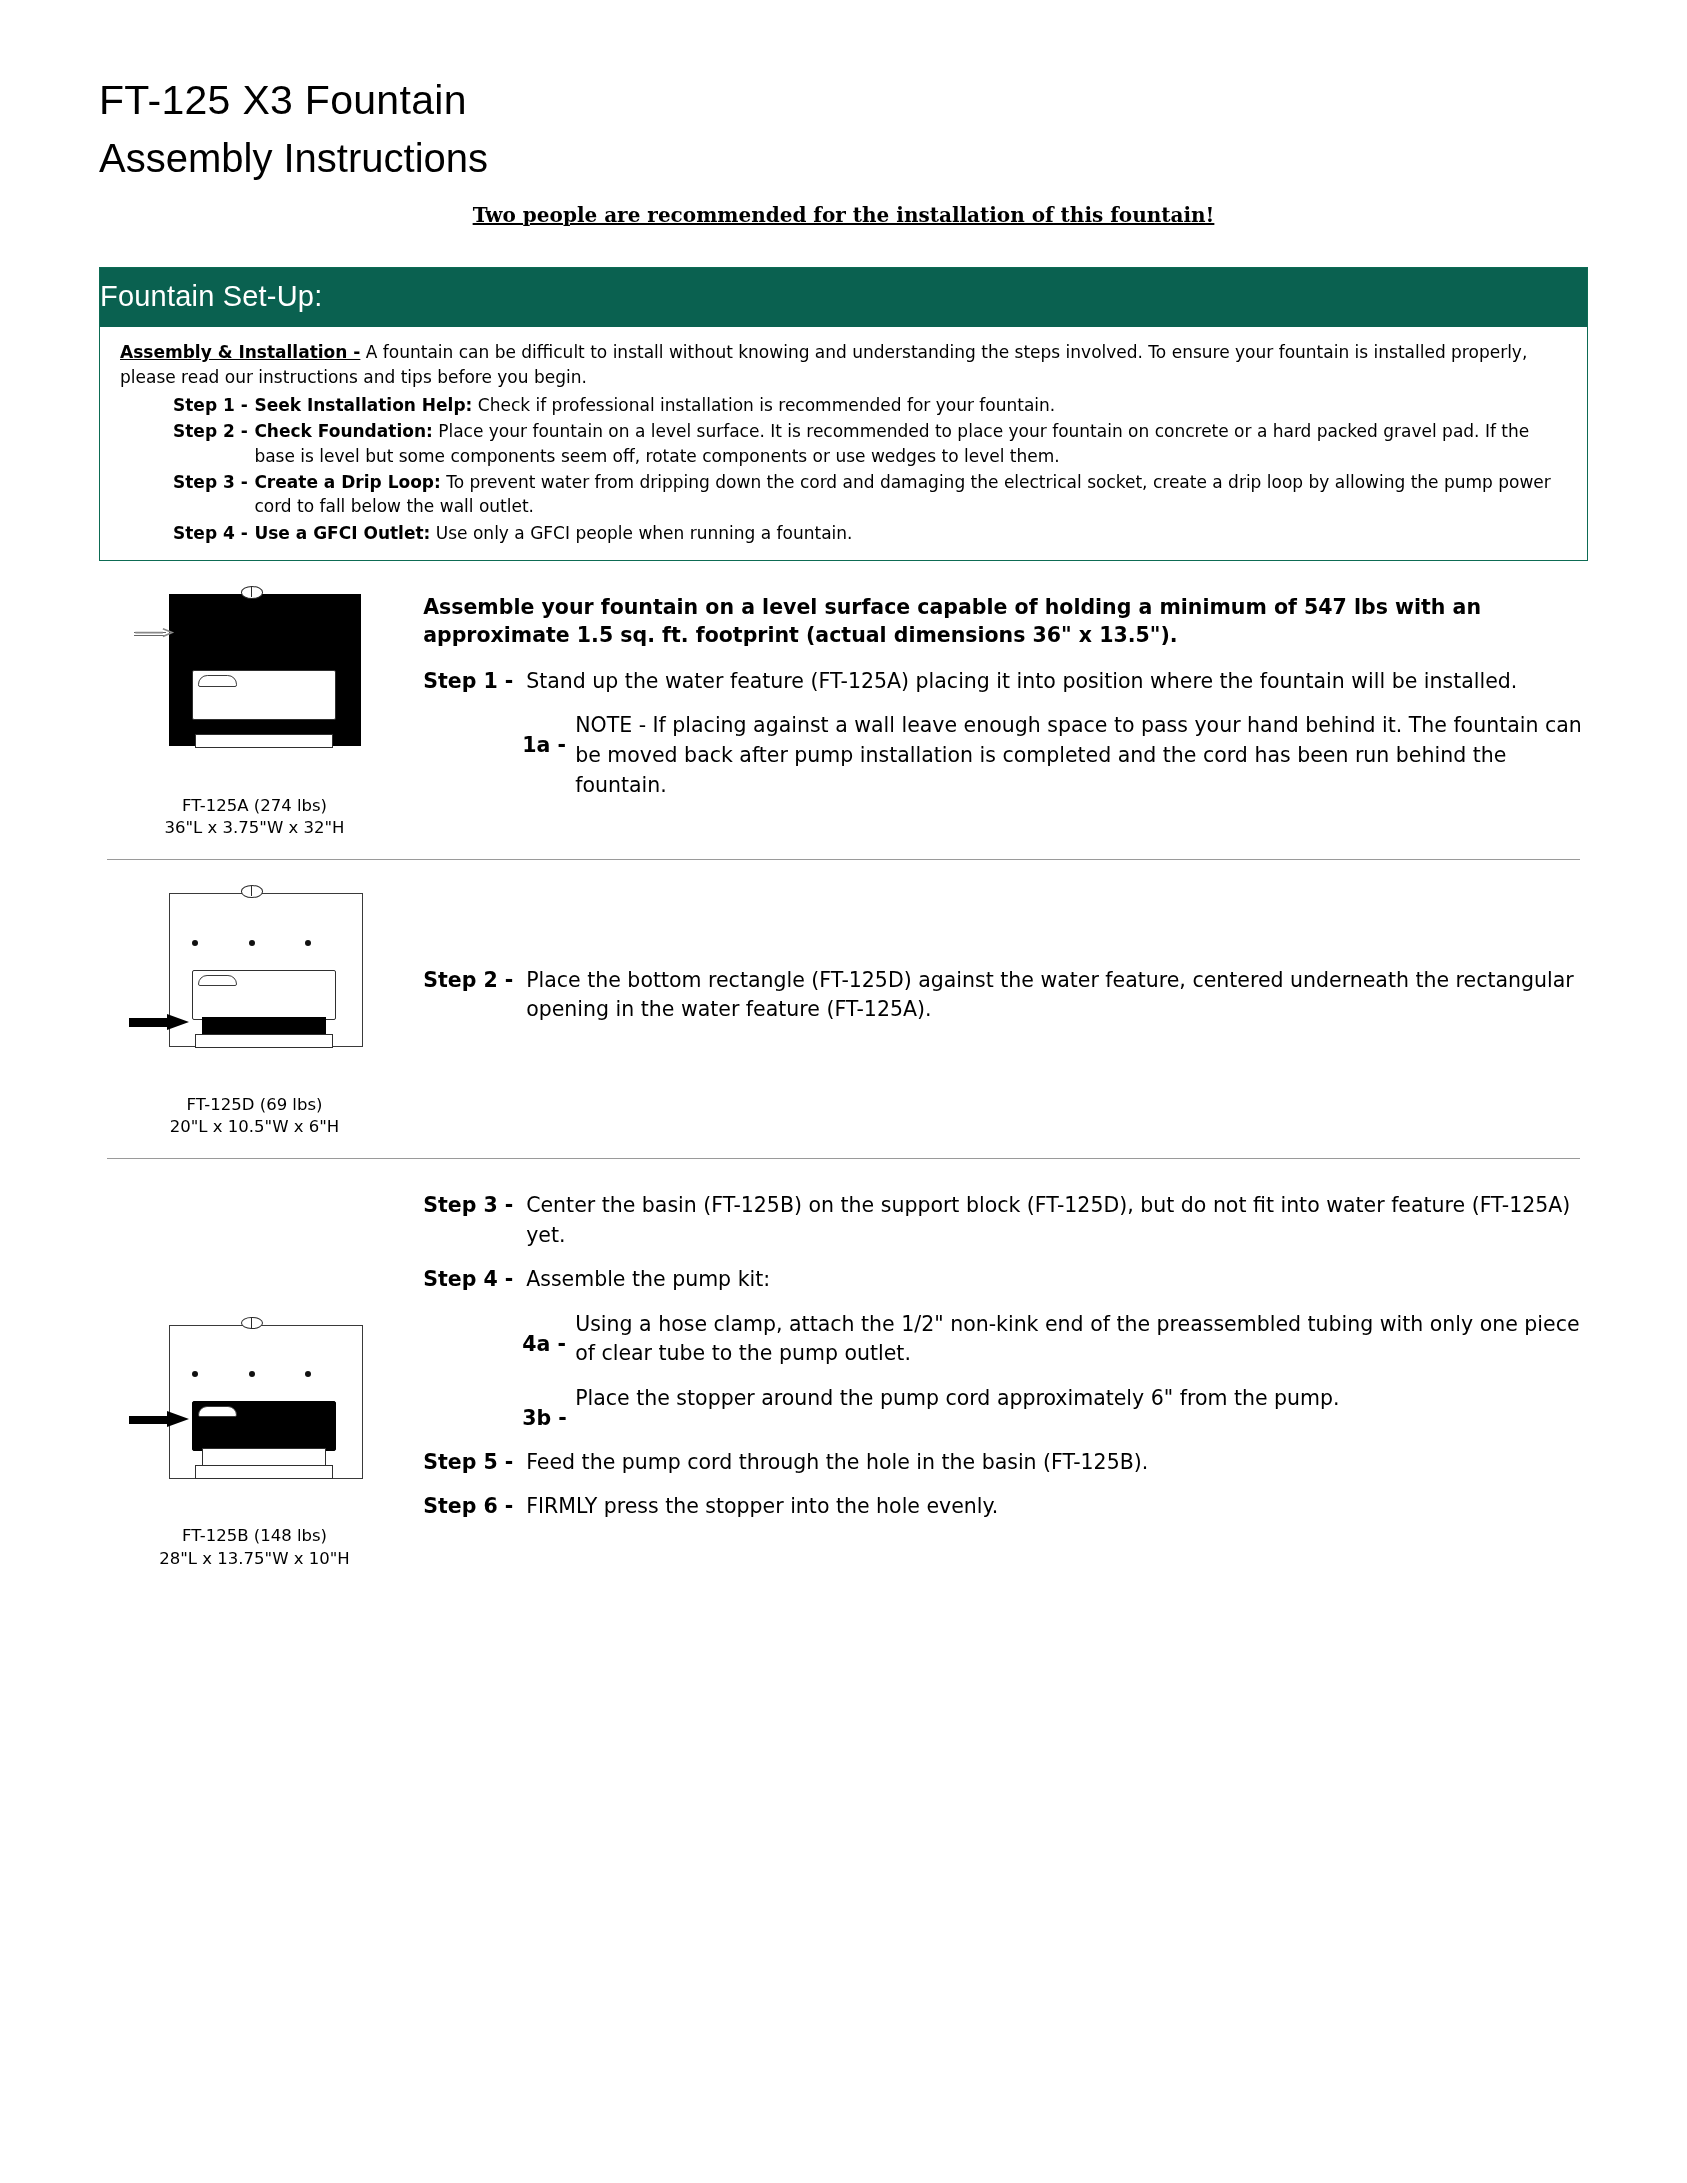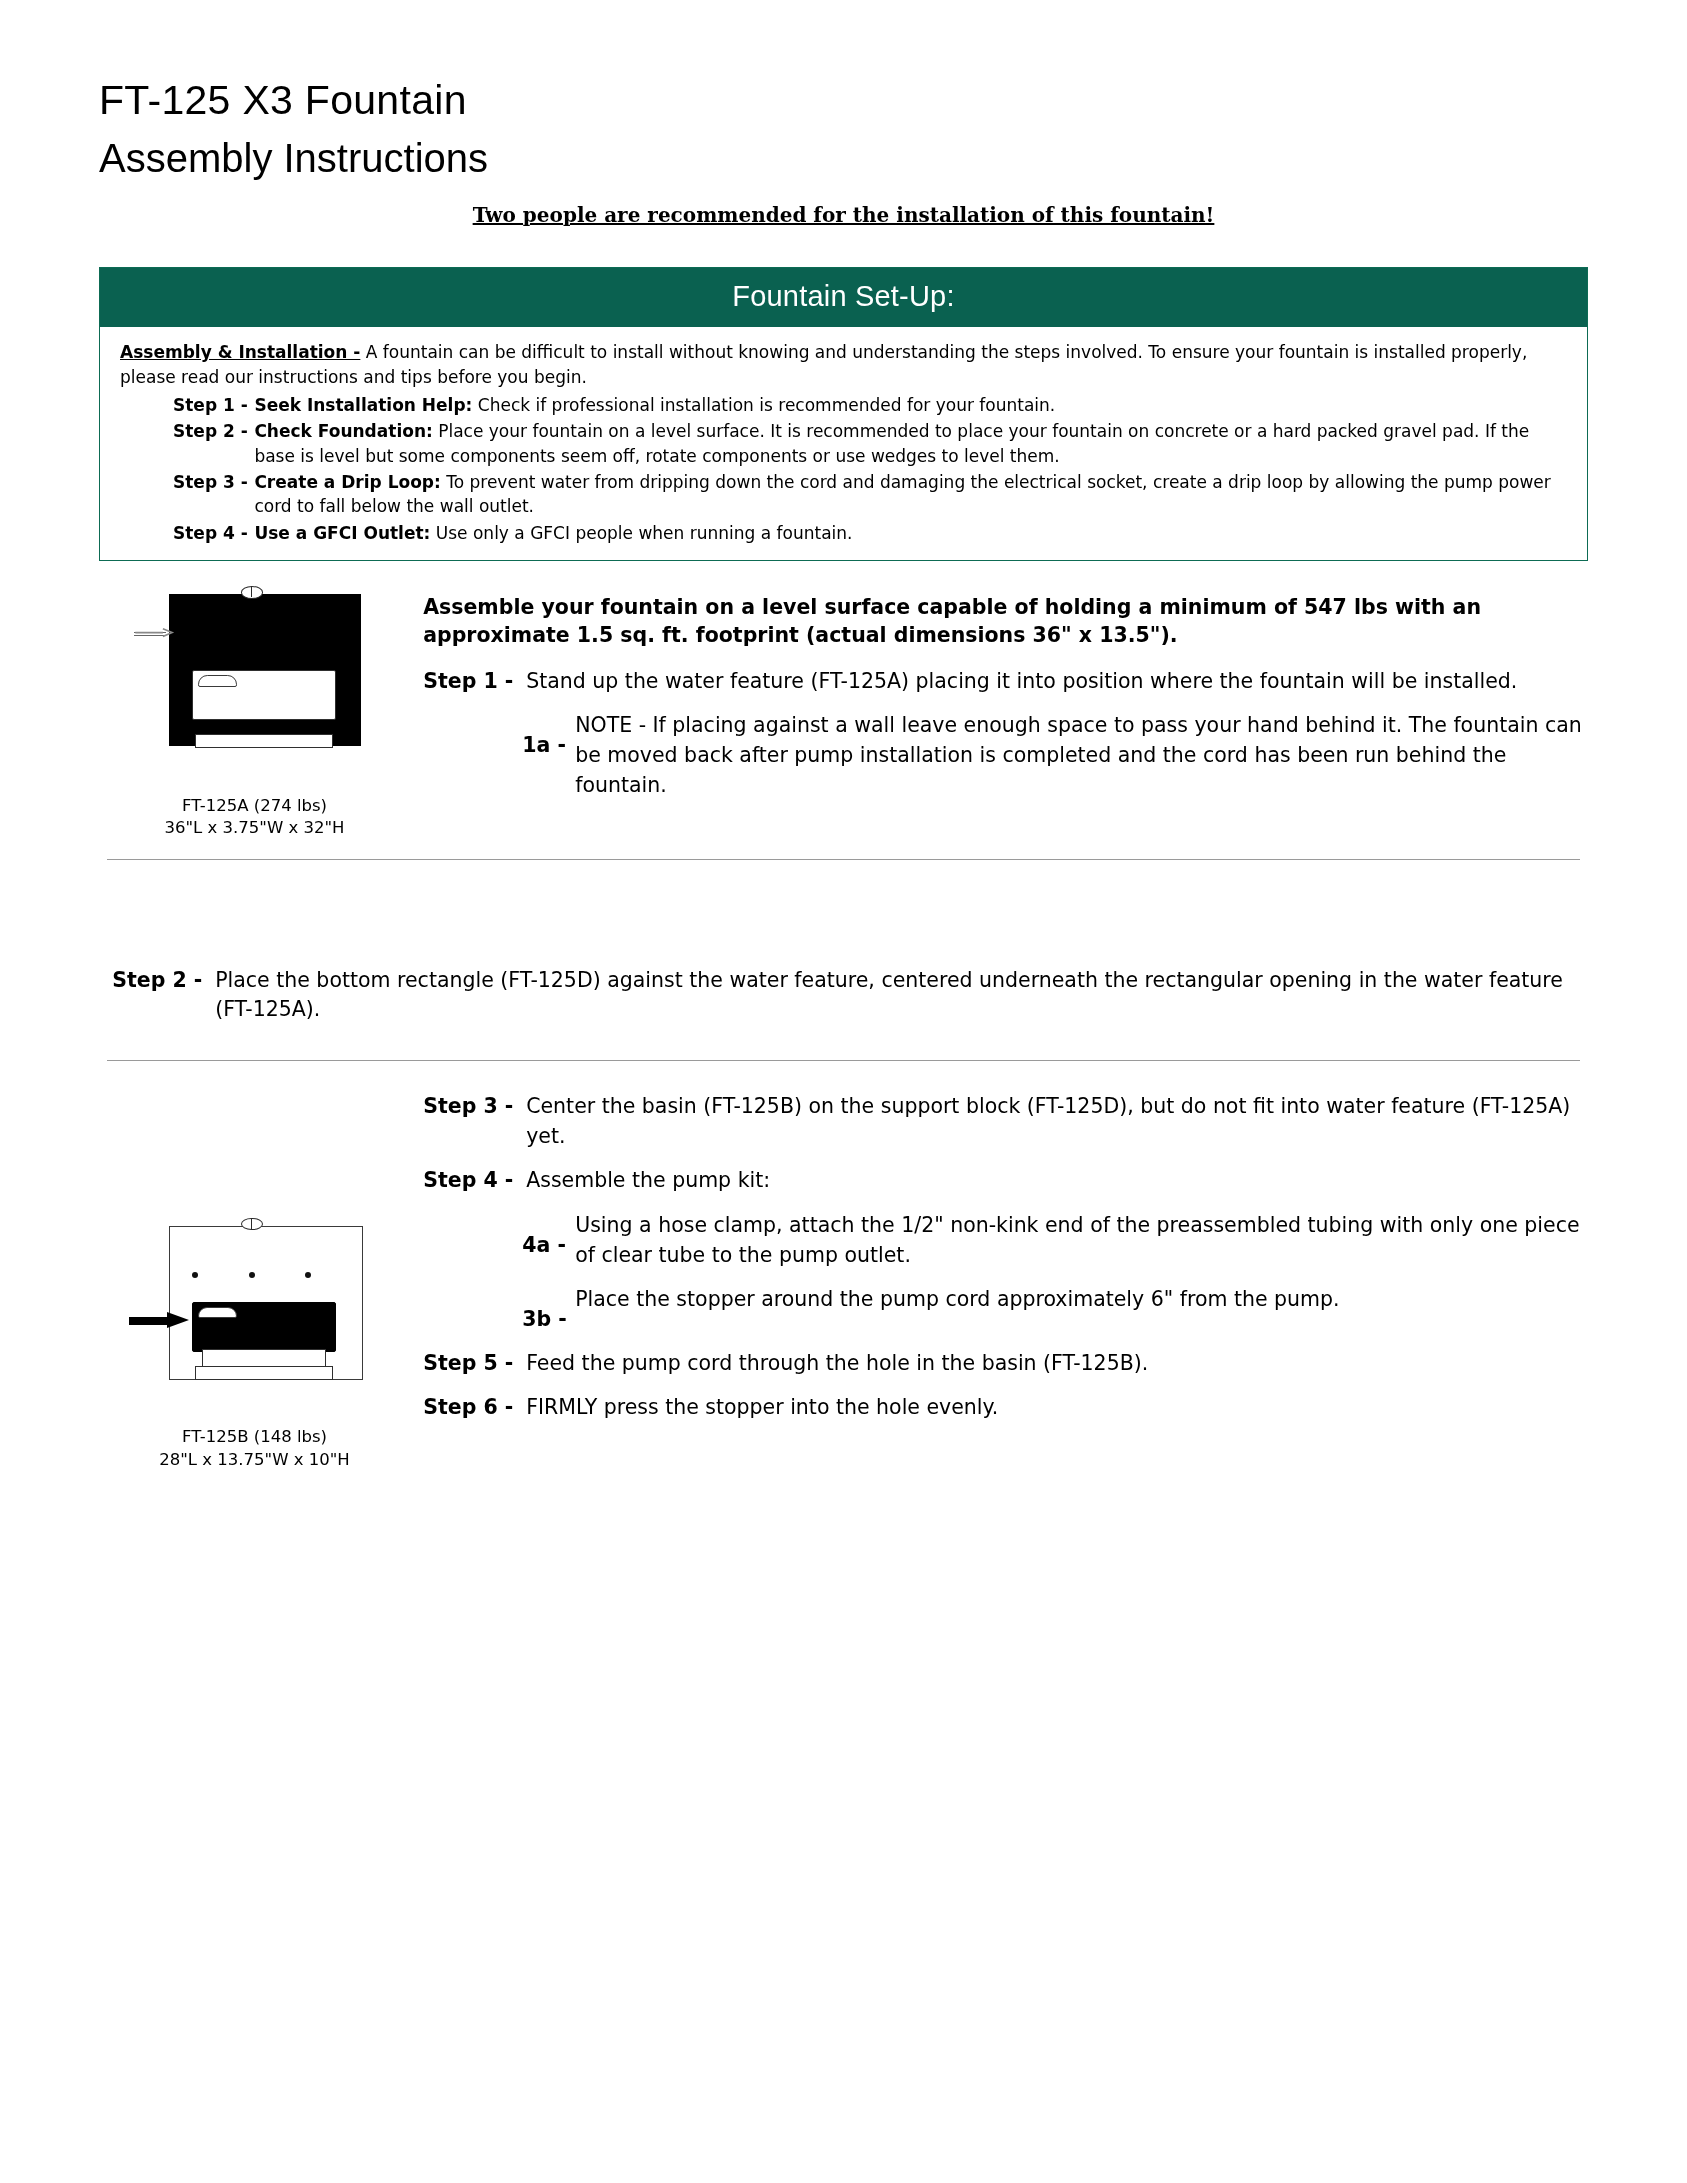--- a/index.html
+++ b/index.html
@@ -53,21 +53,21 @@
 
   
   .setup-box {
     margin-top: 40px;
     border: 1.3px solid #0d6b54;
     box-sizing: border-box;
   }
   .setup-head {
     background: #0a6150;
     color: #ffffff;
-    text-align: center;
+    text-align: left;
     font-family: "Liberation Sans", sans-serif;
     font-size: 29px;
     padding: 12px 0 14.6px 0;
     letter-spacing: 0.2px;
   }
   .setup-body {
     padding: 13.2px 20px 14.6px 20px;
     font-size: 17px;
     line-height: 1.42;
   }
@@ -348,20 +348,44 @@
       <div class="sub-row">
         <div class="sub-label">1a -</div>
         <div class="sub-text">NOTE - If placing against a wall leave enough space to pass your hand behind it. The fountain can be moved back after pump installation is completed and the cord has been run behind the fountain.</div>
       </div>
     </div>
   </div>
 
   <div class="divider"></div>
 
   <div class="section">
+    <div class="fig-col">
+      <div class="fig">
+        <div class="plate plate-outline"></div>
+        <div class="knob"></div>
+        <div class="dots">
+            <i></i>
+            <i></i>
+            <i></i>
+          </div>
+        <div class="basin">
+          <div class="basin-lip"></div>
+        </div>
+        <div class="block dark"></div>
+        <div class="base"></div>
+        <div class="arrow-solid" style="top:127px;">
+          <div class="shaft"></div>
+          <div class="head"></div>
+        </div>
+      </div>
+      <div class="fig-caption">
+        <div>FT-125D (69 lbs)</div>
+        <div>20"L x 10.5"W x 6"H</div>
+      </div>
+    </div>
     <div class="text-col" style="padding-top:79px;">
       <div class="step-row">
         <div class="step-label">Step 2 -</div>
         <div class="step-text">Place the bottom rectangle (FT-125D) against the water feature, centered underneath the rectangular opening in the water feature (FT-125A).</div>
       </div>
     </div>
   </div>
 
   <div class="divider"></div>
 

